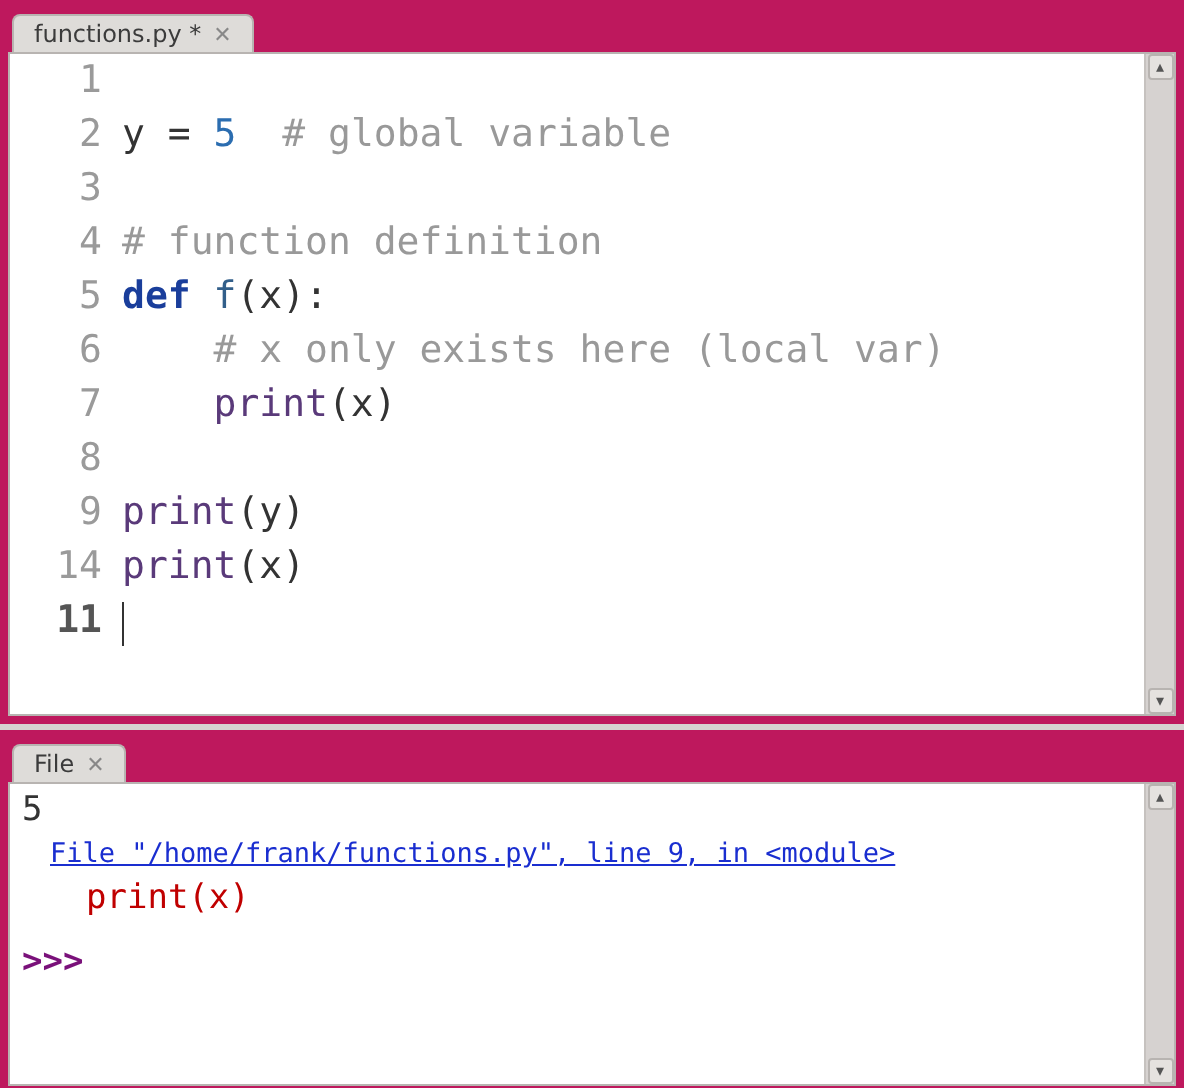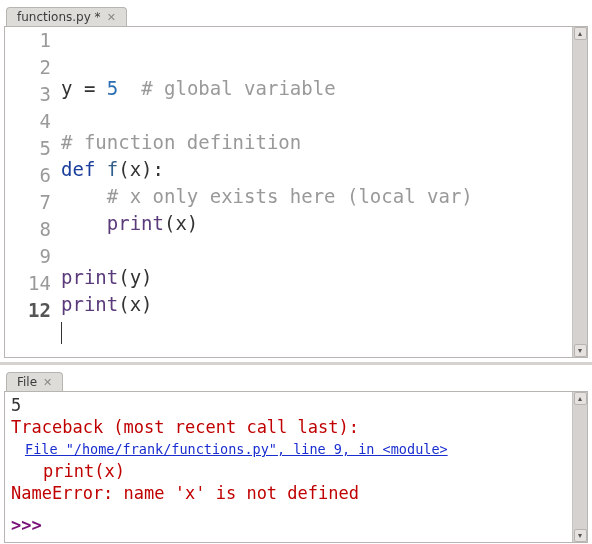--- a/index.html
+++ b/index.html
@@ -6,21 +6,21 @@
   body {
     width: 592px;
     height: 544px;
     background: #d6d2d0;
     font-family: "DejaVu Sans", sans-serif;
     font-size: 13px;
     overflow: hidden;
   }
 
   .pane {
-    background: #ffffff;
+    background: #be185d;
     padding: 4px;
   }
 
   
   .tab-row {
     display: flex;
     align-items: flex-end;
     height: 22px;
     padding-left: 2px;
   }
@@ -90,24 +90,23 @@
     padding-right: 10px;
     user-select: none;
   }
   .gutter div { height: 27px; }
   .gutter .cur { font-weight: bold; color: #555; }
   .code {
     flex: 1;
     background: #fff;
     white-space: pre;
     color: #333;
-    margin-top: 21px;
   }
   .code .row { height: 27px; }
-  .kw { color: #1a3e9b; font-weight: normal; }
+  .kw { color: #1a3e9b; font-weight: bold; }
   .num { color: #2b6db0; }
   .com { color: #999; font-style: normal; }
   .fnname { color: #325f8a; }
   .fncall { color: #5a3a7a; }
   .cursor {
     display: inline-block;
     width: 1px;
     height: 22px;
     background: #333;
     vertical-align: text-bottom;
@@ -148,21 +147,21 @@
             <div>1</div>
             <div>2</div>
             <div>3</div>
             <div>4</div>
             <div>5</div>
             <div>6</div>
             <div>7</div>
             <div>8</div>
             <div>9</div>
             <div>14</div>
-            <div class="cur">12</div>
+            <div class="cur">11</div>
           </div>
         <div class="code" id="code"><div class="row"></div><div class="row"><span>y </span><span>=</span><span> </span><span class="num">5</span><span>  </span><span class="com"># global variable</span></div><div class="row"></div><div class="row"><span class="com"># function definition</span></div><div class="row"><span class="kw">def</span><span> </span><span class="fnname">f</span><span>(x):</span></div><div class="row"><span>    </span><span class="com"># x only exists here (local var)</span></div><div class="row"><span>    </span><span class="fncall">print</span><span>(x)</span></div><div class="row"></div><div class="row"><span class="fncall">print</span><span>(y)</span></div><div class="row"><span class="fncall">print</span><span>(x)</span></div><div class="row"><span class="cursor"></span></div></div>
       </div>
     </div>
     <div class="scrollbar">
       <div class="sb-btn">▴</div>
       <div class="sb-track"></div>
       <div class="sb-btn">▾</div>
     </div>
   </div>
@@ -172,24 +171,22 @@
   <div class="tab-row">
     <div class="tab">
       <span>File</span>
       <span class="close">✕</span>
     </div>
   </div>
   <div class="content-wrap" id="shell-wrap">
     <div class="content">
       <div class="shell" id="shell">
           <div class="out">5</div>
-          <div class="err">Traceback (most recent call last):</div>
           <div class="link">File "/home/frank/functions.py", line 9, in &lt;module&gt;</div>
           <div class="err indent">print(x)</div>
-          <div class="err">NameError: name 'x' is not defined</div>
           <div style="height: 10px;"></div>
           <div class="prompt">&gt;&gt;&gt; </div>
         </div>
     </div>
     <div class="scrollbar">
       <div class="sb-btn">▴</div>
       <div class="sb-track"></div>
       <div class="sb-btn">▾</div>
     </div>
   </div>

